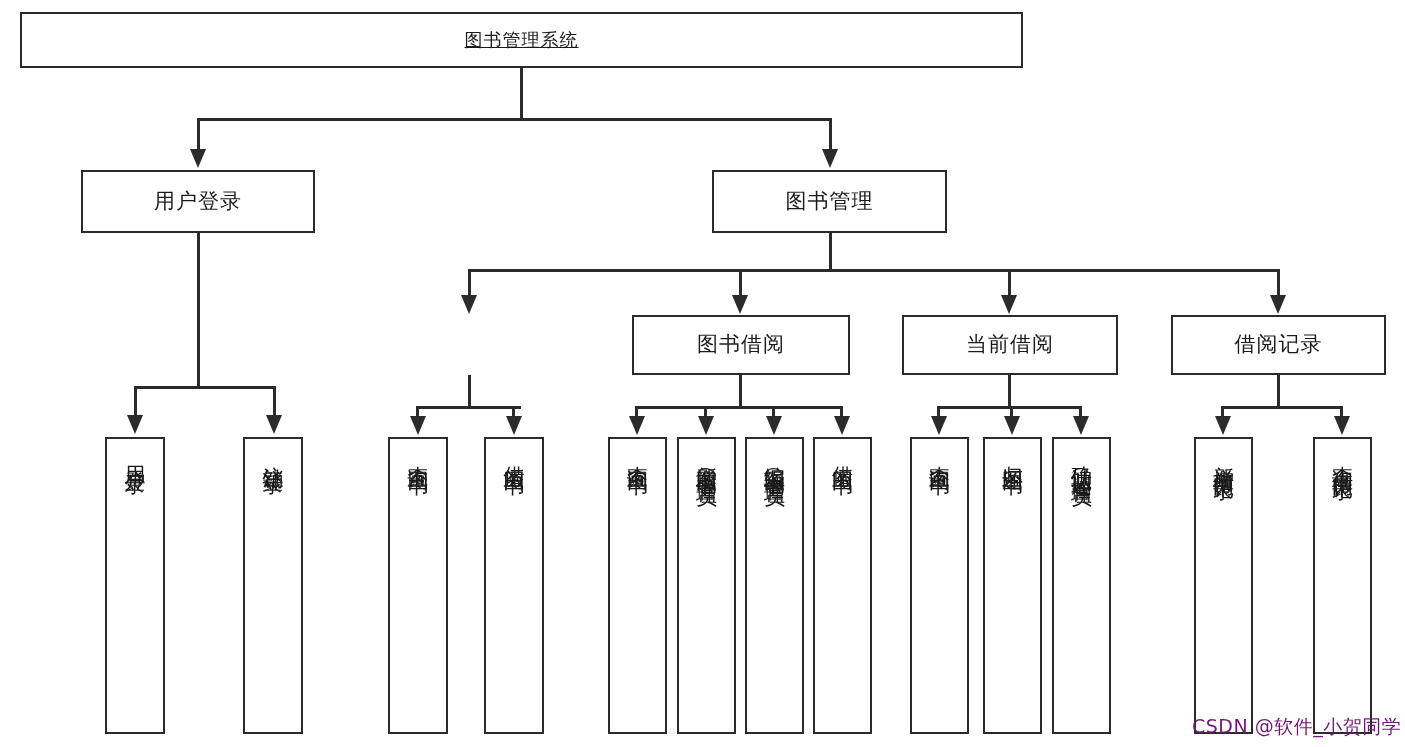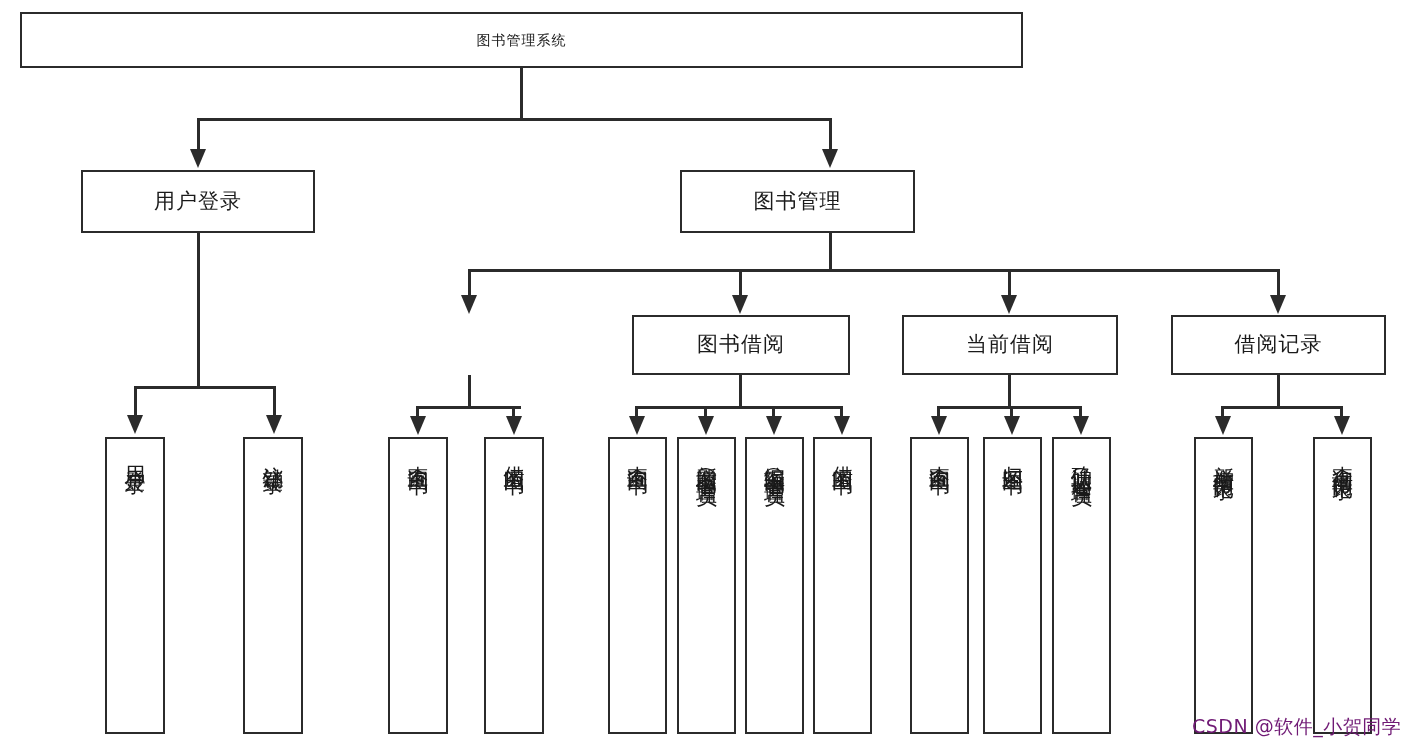--- a/index.html
+++ b/index.html
@@ -29,21 +29,22 @@
     justify-content: center;
     color: #1a1a1a;
     z-index: 3;
   }
   .node.hbox {
     font-size: 21px;
     letter-spacing: 1px;
     line-height: 1.2;
   }
   .node.root {
-    font-size: 14px;
+    font-size: 18px;
+    text-decoration: underline;
   }
   
   .node.vbox {
     font-size: 21px;
     padding-top: 10px;
     padding-bottom: 10px;
     align-items: flex-start;
     justify-content: center;
   }
   .vlabel {
@@ -98,21 +99,21 @@
   <div class="vline" style="left:197px; top:118px; height:33px;"></div>
   <div class="arrow" style="left:190px; top:149px;"></div>
 
   <div class="vline" style="left:829px; top:118px; height:33px;"></div>
   <div class="arrow" style="left:822px; top:149px;"></div>
 
   <div class="node hbox" style="left:81px; top:170px; width:234px; height:63px;">
     <span>用户登录</span>
   </div>
 
-  <div class="node hbox" style="left:680px; top:170px; width:235px; height:63px;">
+  <div class="node hbox" style="left:712px; top:170px; width:235px; height:63px;">
     <span>图书管理</span>
   </div>
 
   <div class="vline" style="left:197px; top:233px; height:155px;"></div>
   <div class="hline" style="left:134px; top:386px; width:142px;"></div>
   <div class="vline" style="left:134px; top:386px; height:31px;"></div>
   <div class="arrow" style="left:127px; top:415px;"></div>
   <div class="vline" style="left:273px; top:386px; height:31px;"></div>
   <div class="arrow" style="left:266px; top:415px;"></div>
 

